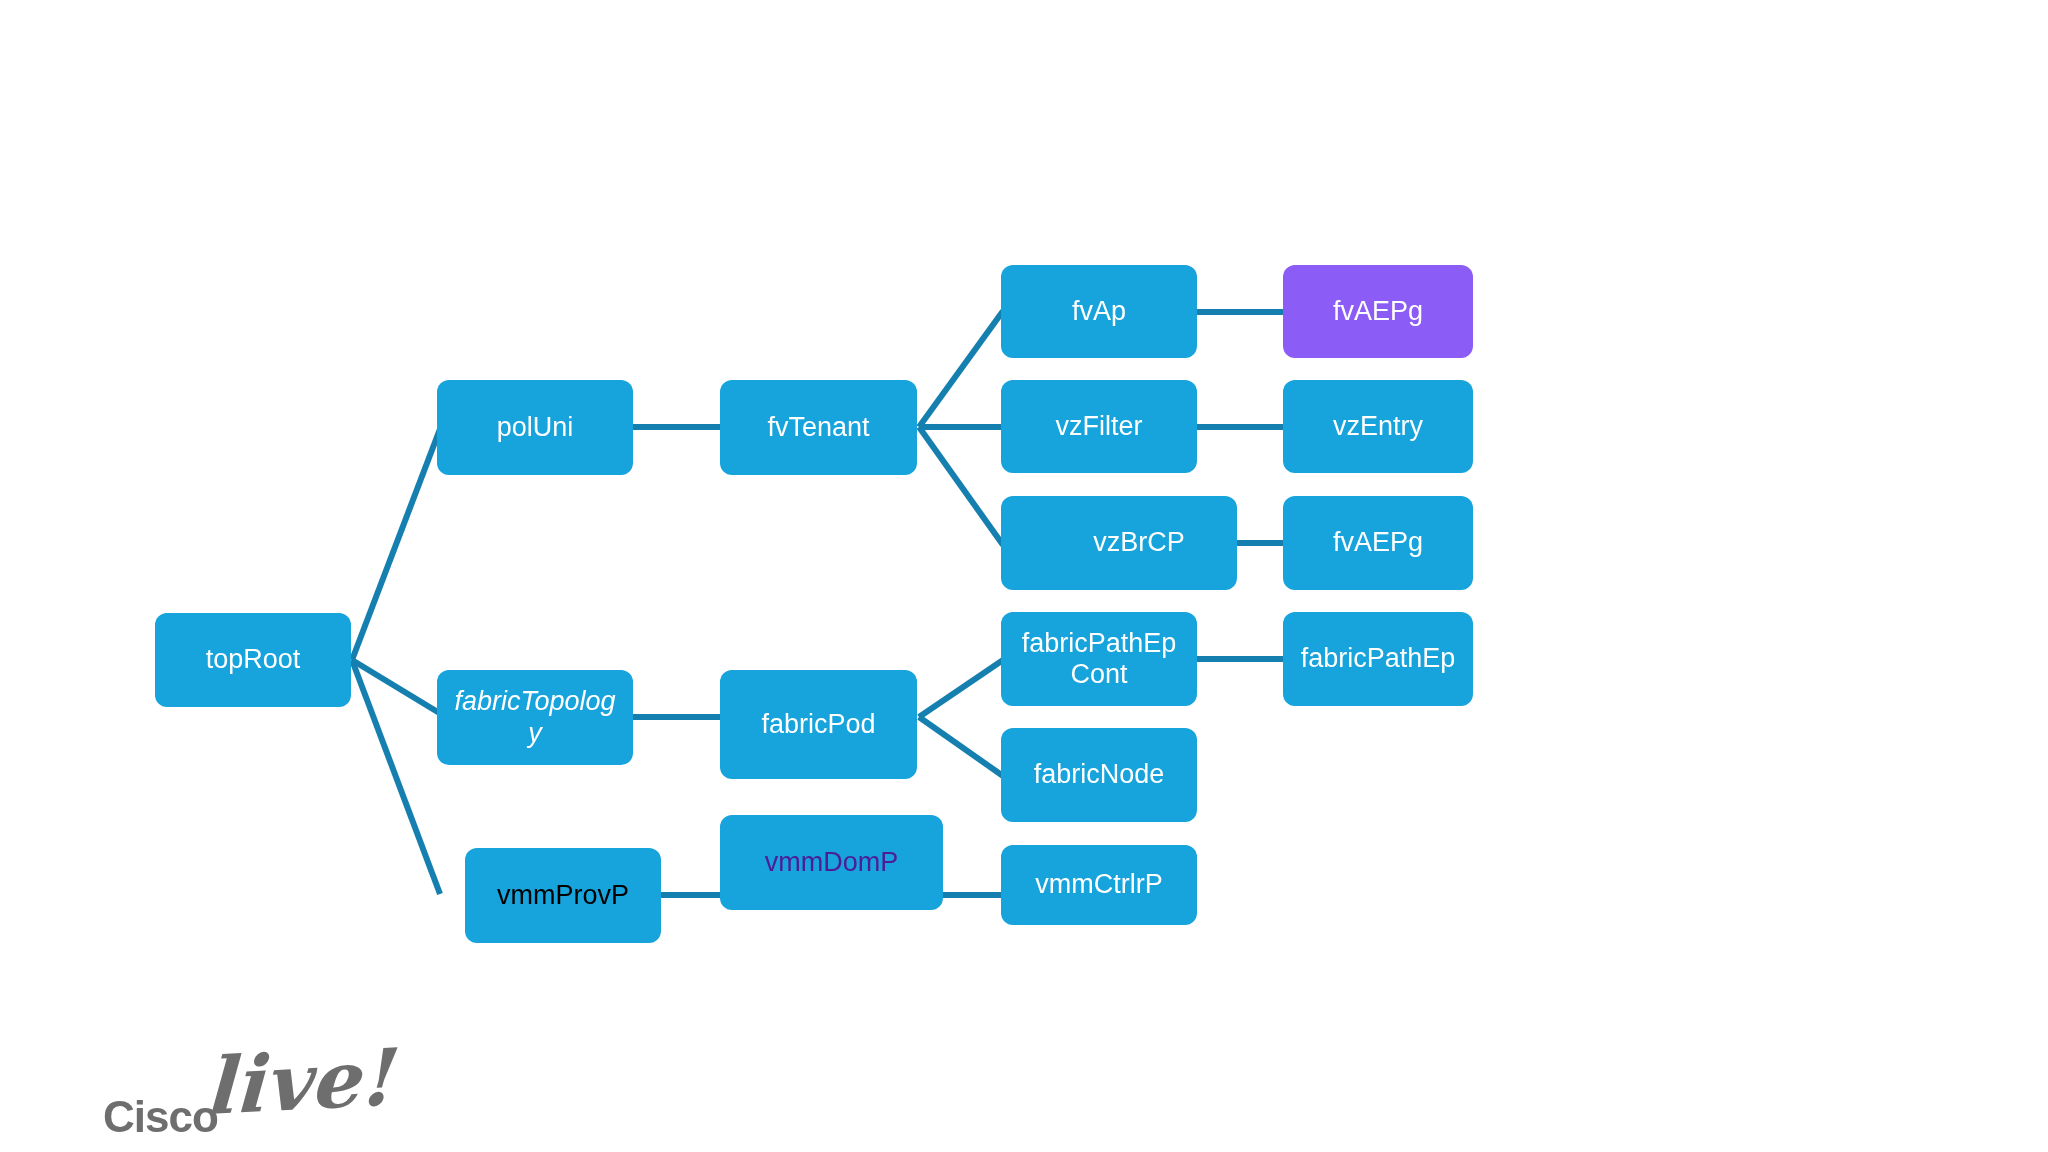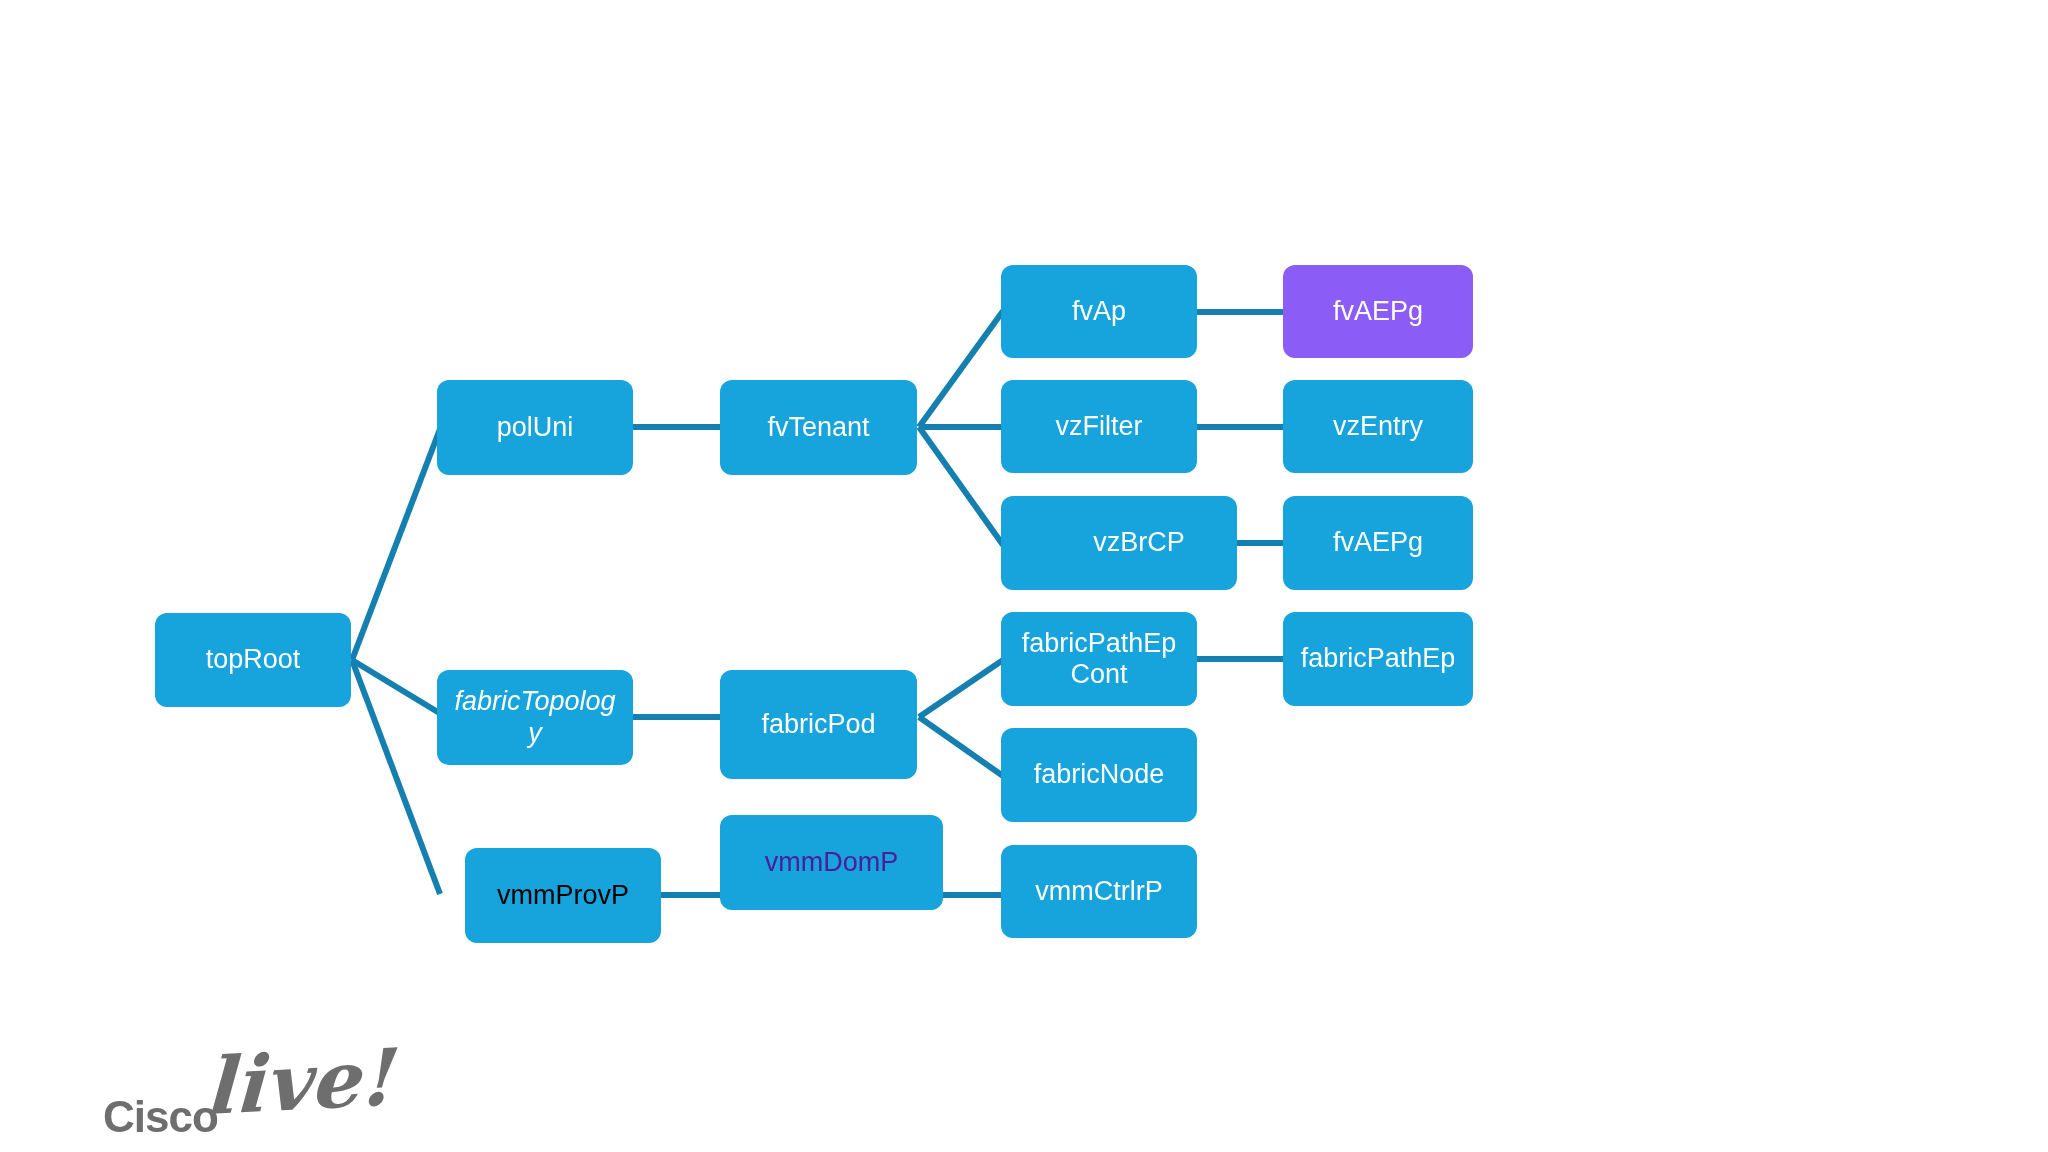--- a/index.html
+++ b/index.html
@@ -96,21 +96,21 @@
       <div class="node" style="left: 1283px; top: 496px; width: 190px; height: 94px; background: rgb(23, 163, 220); color: rgb(255, 255, 255);">fvAEPg</div>
       <div class="node" style="left: 1001px; top: 612px; width: 196px; height: 94px; background: rgb(23, 163, 220); color: rgb(255, 255, 255);">fabricPathEp
 Cont</div>
       <div class="node" style="left: 1283px; top: 612px; width: 190px; height: 94px; background: rgb(23, 163, 220); color: rgb(255, 255, 255);">fabricPathEp</div>
       <div class="node" style="left: 437px; top: 670px; width: 196px; height: 95px; background: rgb(23, 163, 220); color: rgb(255, 255, 255); font-style: italic;">fabricTopolog
 y</div>
       <div class="node" style="left: 720px; top: 670px; width: 197px; height: 109px; background: rgb(23, 163, 220); color: rgb(255, 255, 255);">fabricPod</div>
       <div class="node" style="left: 1001px; top: 728px; width: 196px; height: 94px; background: rgb(23, 163, 220); color: rgb(255, 255, 255);">fabricNode</div>
       <div class="node" style="left: 437px; top: 848px; width: 196px; height: 95px; background: rgb(23, 163, 220); color: #000000; margin-left: 28px;">vmmProvP</div>
       <div class="node" style="left: 720px; top: 815px; width: 223px; height: 95px; background: rgb(23, 163, 220); color: #4c1d95;">vmmDomP</div>
-      <div class="node" style="left: 1001px; top: 845px; width: 196px; height: 93px; background: rgb(23, 163, 220); color: rgb(255, 255, 255);">vmmCtrlrP</div>
+      <div class="node" style="left: 1001px; top: 845px; width: 196px; height: 80px; background: rgb(23, 163, 220); color: rgb(255, 255, 255);">vmmCtrlrP</div>
     </div>
 
   <div class="logo">
     <span class="logo-cisco" style="color: rgb(110, 110, 110);">Cisco</span>
     <span class="logo-live" style="color: rgb(110, 110, 110);">live!</span>
   </div>
 
 
 </div>
 

